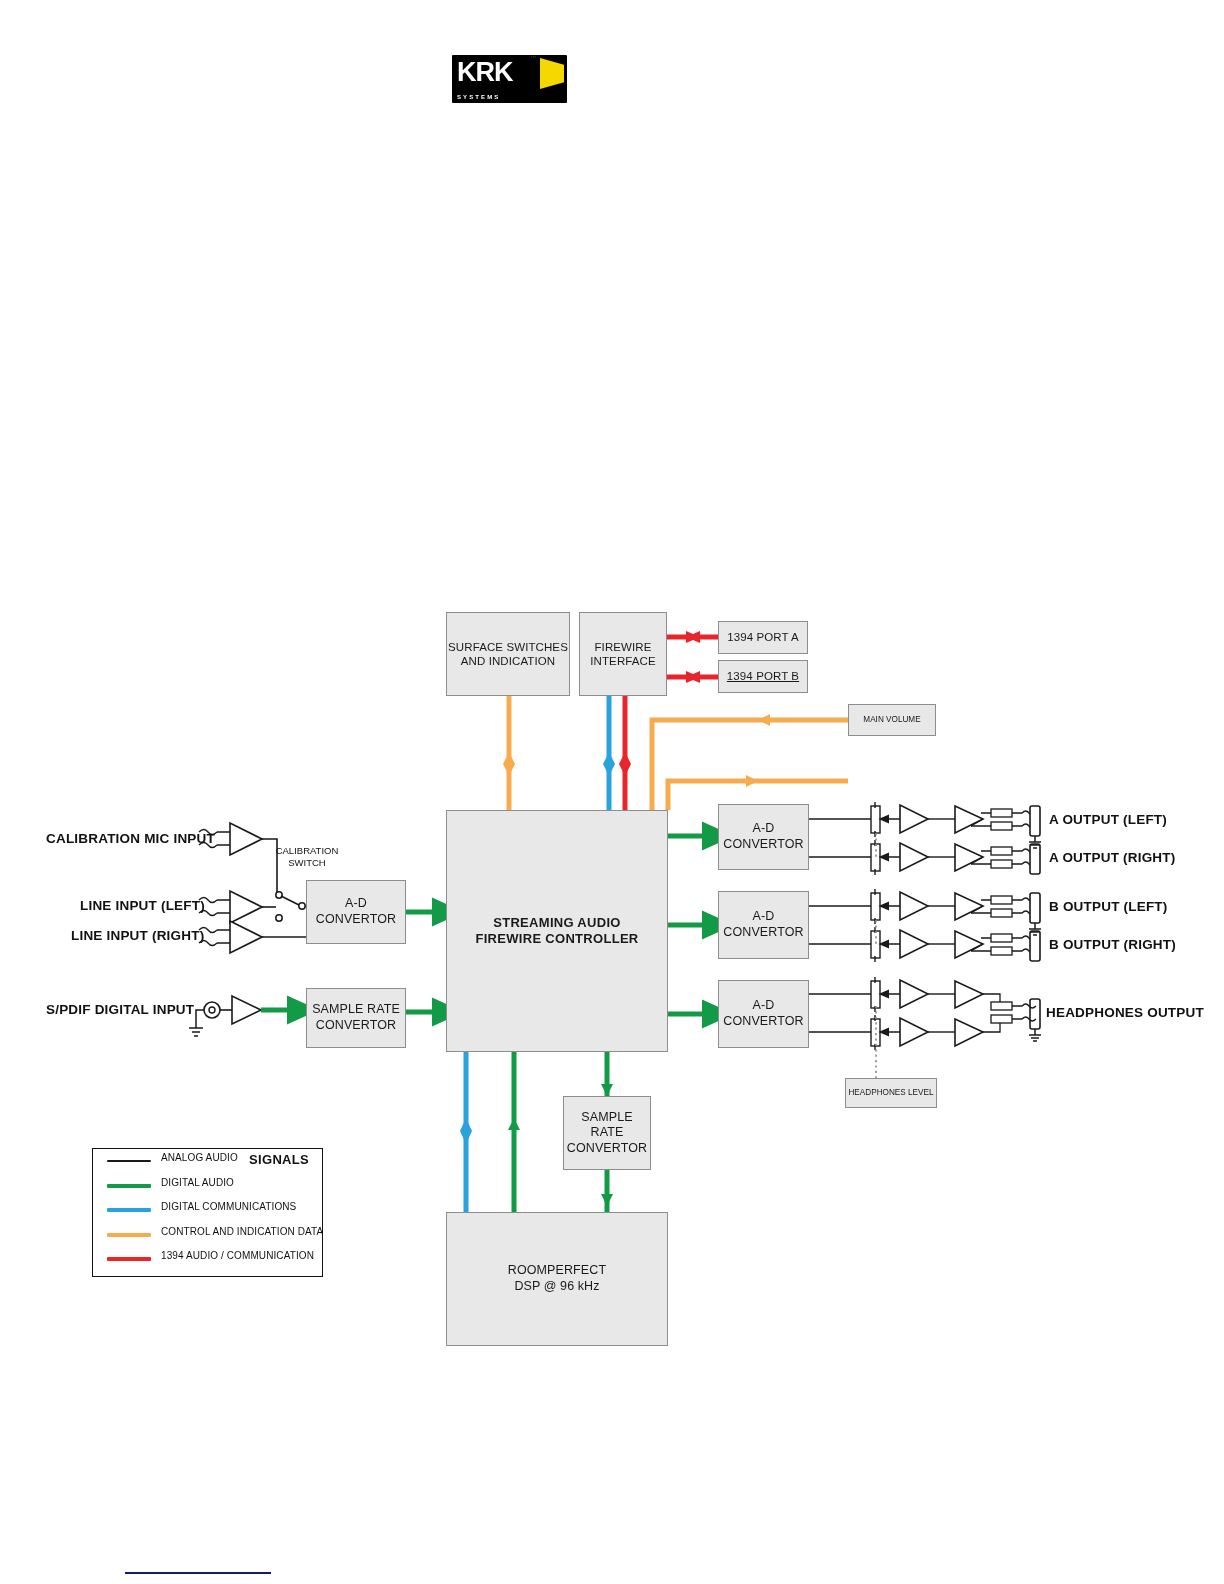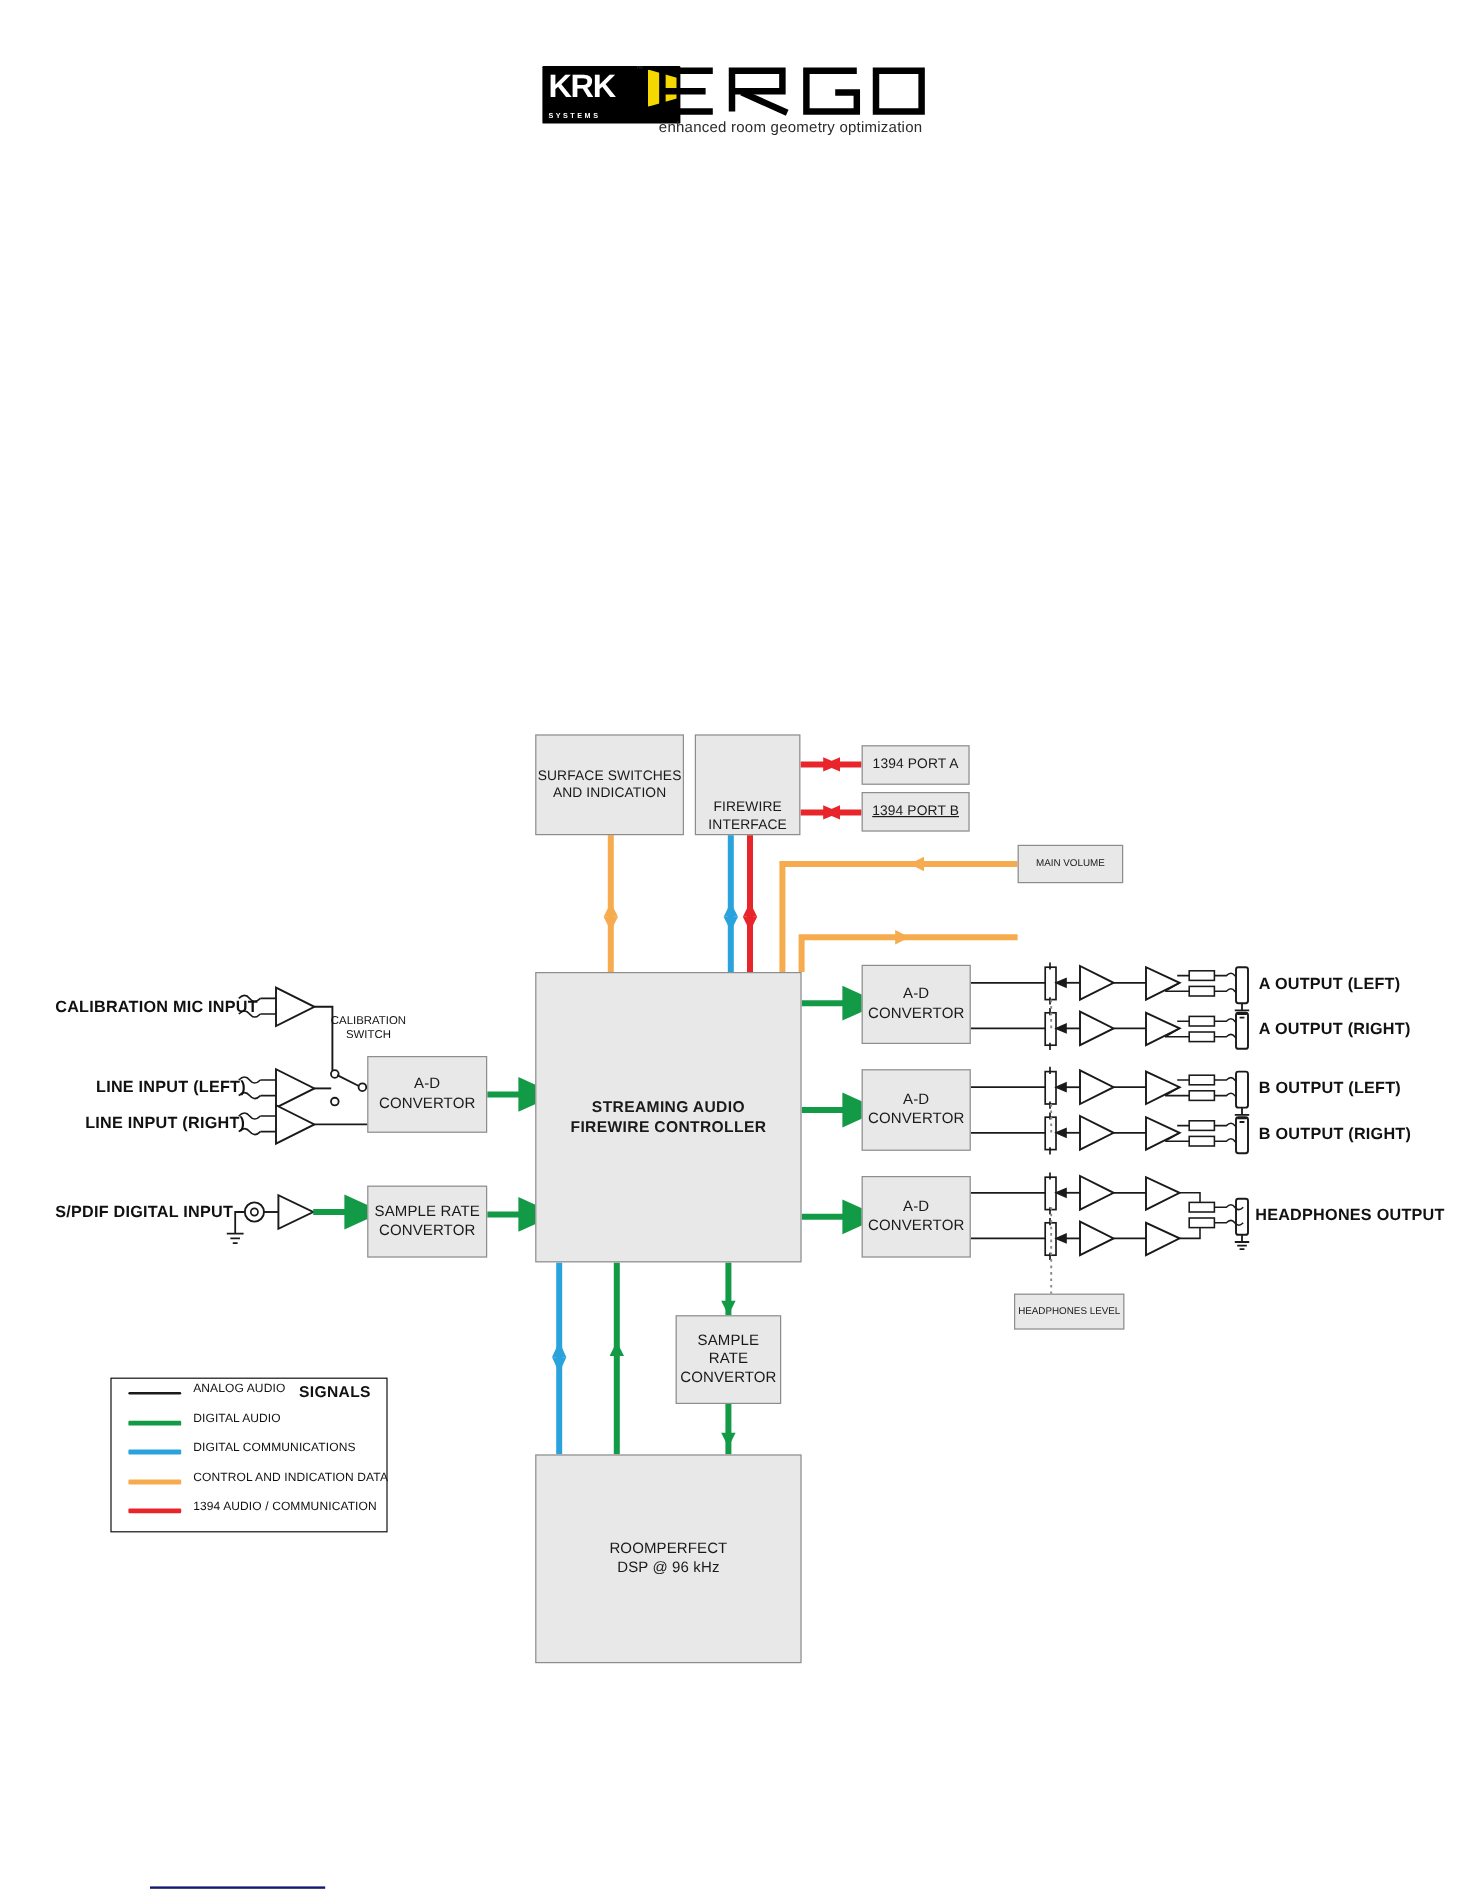--- a/index.html
+++ b/index.html
@@ -60,36 +60,20 @@
 </head>
 <body>
 
 <div id="logo-area">
   <div class="krk-mark">
     <div class="krk-wedge"></div>
     <div class="krk-letters">KRK</div>
     <div class="krk-sub">SYSTEMS</div>
   </div>
   <div class="krk-tm">™</div>
-  <div class="ergo-wrap">
-    <svg class="ergo-word" width="224" height="42" viewBox="0 0 224 42">
-      <g fill="none" stroke="#000" stroke-width="5.4">
-
-        <path d="M4,4 H46 M4,21 H40 M4,38 H46 M4,4 V38"></path>
-
-        <path d="M62,38 V4 H104 V21 H62"></path>
-        <path d="M70,22 L108,39"></path>
-
-        <path d="M166,4 H124 V38 H166 V22 H148"></path>
-
-        <path d="M182,4 H220 V38 H182 Z"></path>
-      </g>
-    </svg>
-    <div class="ergo-tag">enhanced room geometry optimization</div>
-  </div>
 </div>
 
 <div id="diagram">
 
 <svg width="1224" height="1584" viewBox="0 0 1224 1584">
   <defs>
     <marker id="ar-g" markerWidth="7" markerHeight="7" refX="3.2" refY="3.5" orient="auto">
       <path d="M0,0.6 L6.4,3.5 L0,6.4 Z" fill="#139a47"></path>
     </marker>
     <marker id="ar-b" markerWidth="7" markerHeight="7" refX="3.2" refY="3.5" orient="auto">
@@ -300,21 +284,21 @@
   </g>
 
   </g>
 </svg>
 
 <div class="blk b-sm" style="left:446px;top:612px;width:124px;height:84px;">
   <span>SURFACE SWITCHES
 AND INDICATION</span>
 </div>
 
-<div class="blk b-sm" style="left:579px;top:612px;width:88px;height:84px;align-items:flex-end;">
+<div class="blk b-sm" style="left:579px;top:612px;width:88px;height:84px;">
   <span>FIREWIRE
 INTERFACE</span>
 </div>
 
 <div class="blk b-sm" style="left:718px;top:621px;width:90px;height:33px;">
   <span>1394 PORT A</span>
 </div>
 
 <div class="blk b-sm" style="left:718px;top:660px;width:90px;height:33px;text-decoration:underline;">
   <span>1394 PORT B</span>
@@ -349,21 +333,21 @@
 
 <div class="blk b-md" style="left:718px;top:980px;width:91px;height:68px;">
   <span>A-D CONVERTOR</span>
 </div>
 
 <div class="blk b-md" style="left:563px;top:1096px;width:88px;height:74px;">
   <span>SAMPLE RATE
 CONVERTOR</span>
 </div>
 
-<div class="blk b-md" style="left:446px;top:1212px;width:222px;height:174px;">
+<div class="blk b-md" style="left:446px;top:1212px;width:222px;height:134px;">
   <span>ROOMPERFECT
 DSP @ 96 kHz</span>
 </div>
 
 <div class="blk b-tiny" style="left:845px;top:1078px;width:92px;height:30px;text-align:center;">
   <span>HEADPHONES LEVEL</span>
 </div>
 
 <div class="lbl lbl-io" style="left:46px;top:831px;">CALIBRATION MIC INPUT</div>
 <div class="lbl lbl-io" style="left:80px;top:898px;">LINE INPUT (LEFT)</div>

